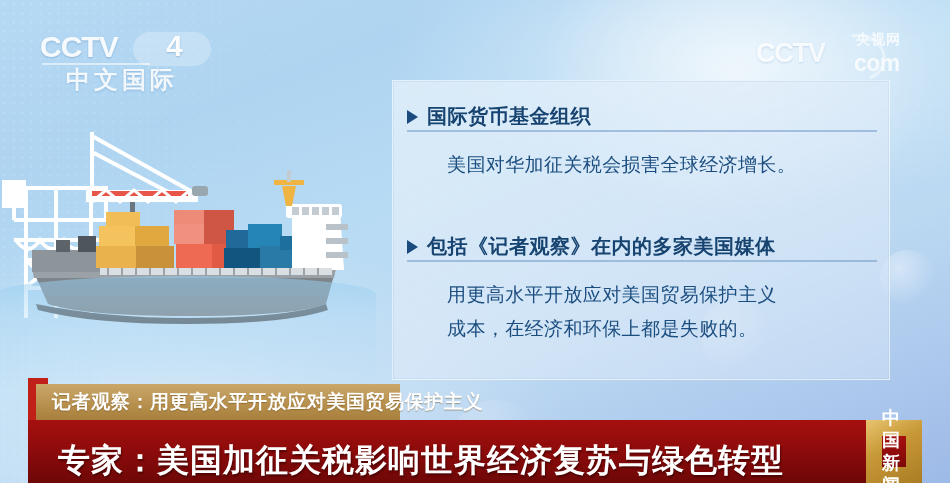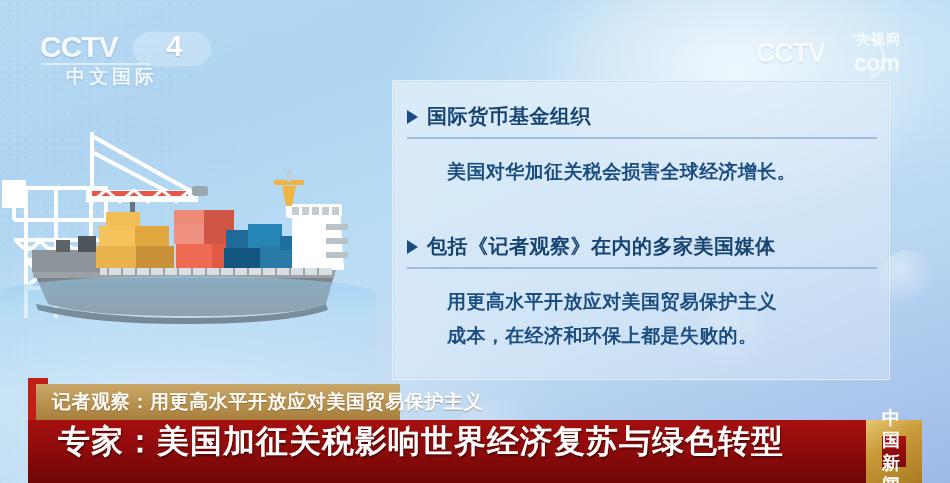--- a/index.html
+++ b/index.html
@@ -48,21 +48,21 @@
   }
   .cctv4 .txt{
     position:absolute;left:0;top:0;font-size:30px;font-weight:bold;letter-spacing:-1px;
     color:rgba(255,255,255,.92);
     text-shadow:0 1px 2px rgba(90,140,190,.45);
     font-family:"Liberation Sans",sans-serif;
   }
   .cctv4 .num{position:absolute;left:126px;top:-1px;font-size:30px;font-weight:bold;color:rgba(255,255,255,.95);text-shadow:0 1px 2px rgba(90,140,190,.45);}
   .cctv4 .rule{position:absolute;left:2px;top:33px;width:108px;height:2px;background:rgba(255,255,255,.55);}
   .cctv4 .sub{
-    position:absolute;left:26px;top:34px;font-size:19px;font-weight:bold;letter-spacing:4px;
+    position:absolute;left:26px;top:34px;font-size:24px;font-weight:bold;letter-spacing:4px;
     color:rgba(255,255,255,.88);text-shadow:0 1px 2px rgba(90,140,190,.4);
   }
 
   
   .wm{position:absolute;right:22px;top:28px;width:172px;height:50px;opacity:.82;}
   .wm .big{
     position:absolute;left:0;top:10px;font-size:27px;font-weight:bold;letter-spacing:-1.2px;
     color:rgba(255,255,255,.95);text-shadow:0 1px 2px rgba(110,150,200,.35);
   }
   .wm .com{
@@ -92,35 +92,35 @@
     background:linear-gradient(155deg,rgba(228,240,250,.80) 0%,rgba(221,235,249,.74) 45%,rgba(206,224,245,.62) 100%);
     border:1px solid rgba(255,255,255,.45);
     box-shadow:0 0 0 1px rgba(150,185,225,.18) inset;
   }
   .block{position:absolute;left:0;width:100%;}
   .blk1{top:22px;}
   .blk2{top:152px;}
   .head{
     position:relative;margin-left:14px;margin-right:12px;
     display:flex;align-items:center;gap:9px;
-    padding-bottom:7px;border-bottom:2px solid rgba(110,150,195,.52);
+    border-bottom:2px solid rgba(110,150,195,.52);
   }
   .tri{
     width:0;height:0;border-left:11px solid #1b4a7e;
     border-top:7px solid transparent;border-bottom:7px solid transparent;
     flex:0 0 auto;
   }
   .head-txt{
     font-size:20px;font-weight:bold;color:#16436f;letter-spacing:.5px;
     font-family:"DejaVu Sans","Liberation Sans",sans-serif;
     white-space:nowrap;
   }
   .body-txt{
     margin:15px 14px 0 54px;
-    font-size:19px;font-weight:bold;line-height:34px;color:#1b4d7f;
+    font-size:19px;font-weight:normal;line-height:34px;color:#1b4d7f;
     letter-spacing:.4px;
     font-family:"DejaVu Sans","Liberation Sans",sans-serif;
   }
 
   
   .subbar-shadow{
     position:absolute;left:28px;top:378px;width:20px;height:42px;background:#c12019;
   }
   .subbar{
     position:absolute;left:36px;top:384px;width:364px;height:36px;
@@ -128,21 +128,21 @@
     display:flex;align-items:center;
   }
   .subbar-txt{
     margin-left:16px;font-size:19px;font-weight:bold;color:#ffffff;letter-spacing:.6px;
     text-shadow:0 1px 1px rgba(90,60,10,.4);
     font-family:"DejaVu Sans","Liberation Sans",sans-serif;white-space:nowrap;
   }
   .headbar{
     position:absolute;left:28px;top:420px;width:838px;height:63px;
     background:linear-gradient(180deg,#a5100f 0%,#8e0b0b 48%,#6e0707 100%);
-    display:flex;align-items:flex-start;
+    display:flex;align-items:flex-end;
   }
   .headbar-txt{
     margin-left:30px;font-size:32px;font-weight:bold;color:#ffffff;letter-spacing:1px;
     text-shadow:1px 2px 2px rgba(40,0,0,.55);
     font-family:"DejaVu Sans","Liberation Sans",sans-serif;white-space:nowrap;
   }
   .prog{
     position:absolute;left:866px;top:420px;width:56px;height:63px;
     background:linear-gradient(150deg,#e8c571 0%,#c99a38 40%,#a97c24 100%);
     padding:16px;box-sizing:border-box;

